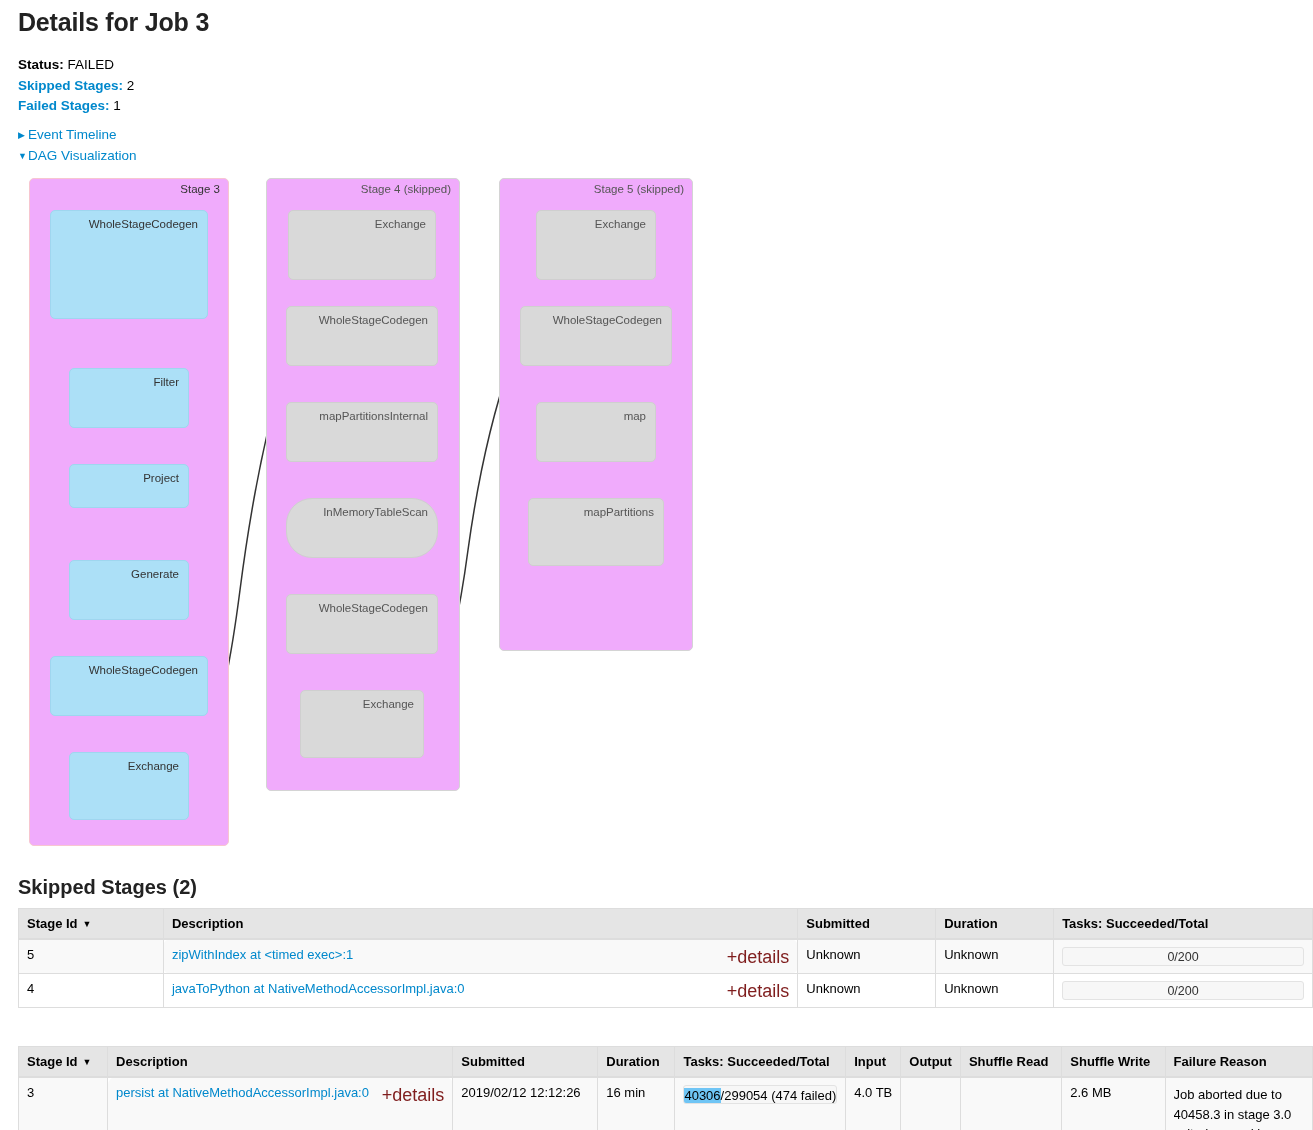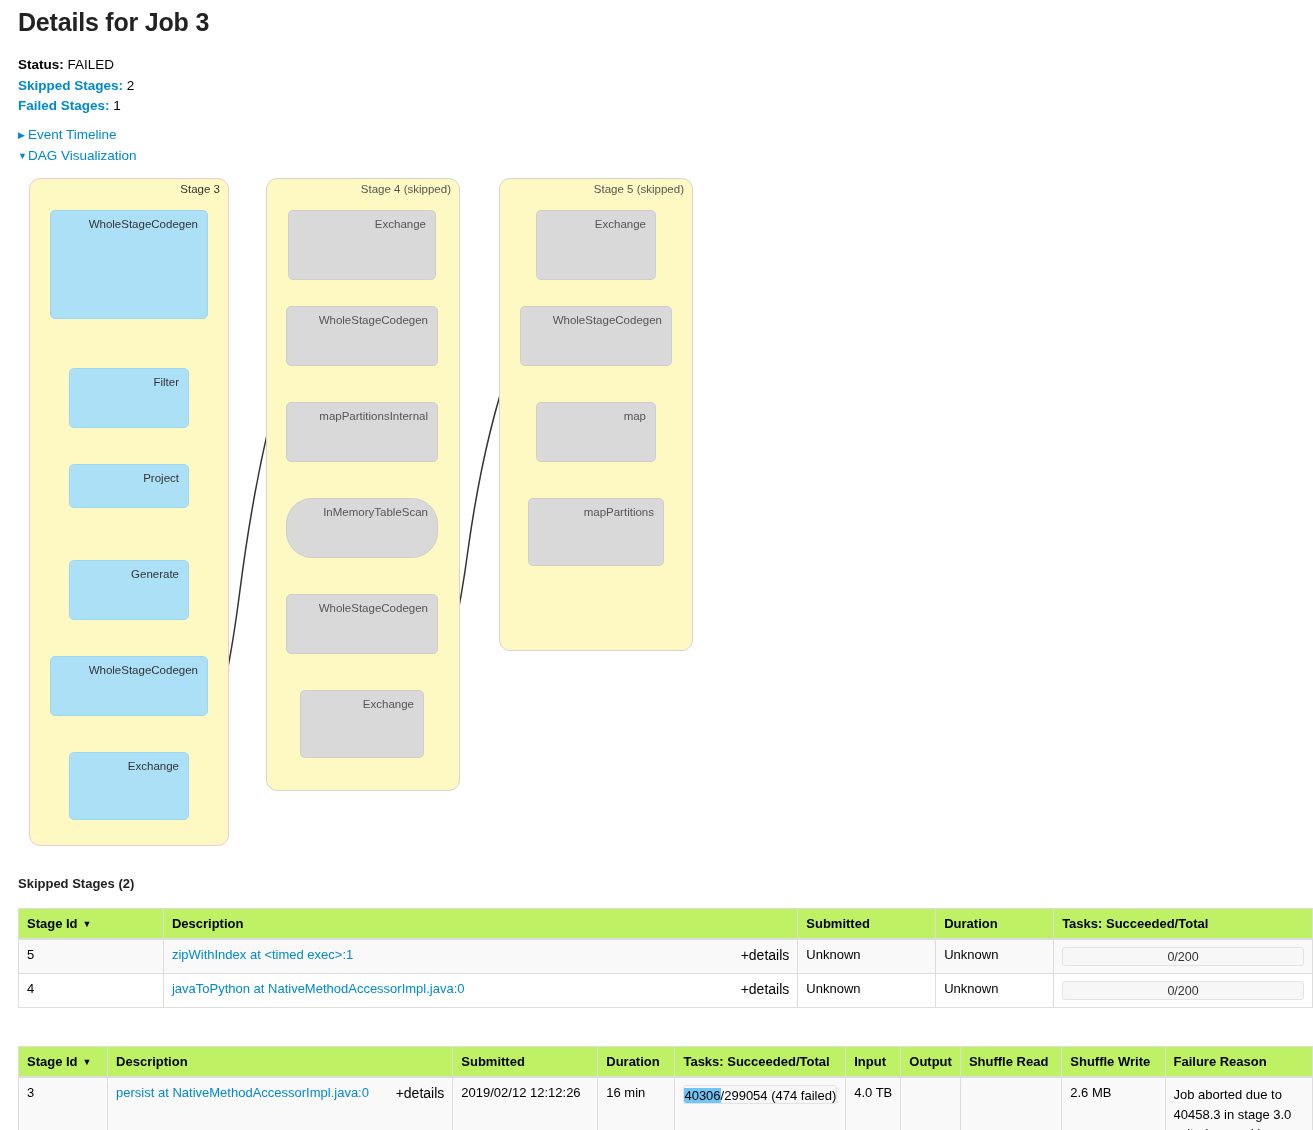--- a/index.html
+++ b/index.html
@@ -27,49 +27,49 @@
 
   .toggles { position: absolute; left: 18px; top: 125px; font-size: 13.5px; line-height: 20px; }
   .toggle { color: #0088cc; cursor: pointer; white-space: nowrap; }
   .tri { display: inline-block; width: 10px; color: #0088cc; font-size: 9px; position: relative; top: -1px; }
   .toggle a { color: #0088cc; text-decoration: none; }
 
   
   .dag { position: absolute; left: 0px; top: 170px; width: 1313px; height: 690px; }
   .dag svg { position: absolute; left: 0; top: 0; }
 
-  .stage-cluster { position: absolute; border-radius: 11px; background: #fef9c3; }
+  .stage-cluster { position: absolute; border-radius: 5px; background: #f0abfc; }
   .stage-cluster.active { border: 1.4px solid #f7c6d0; }
   .stage-cluster.skipped { border: 1.4px solid #d4d4d4; }
   .cluster-label {
     position: absolute; right: 8px; top: 4px;
     font-size: 11.5px; color: #333333; white-space: nowrap;
   }
   .stage-cluster.skipped .cluster-label { color: #555555; }
 
   .node {
     position: absolute; border-radius: 5px;
     font-size: 11.5px; line-height: 14px;
     padding-top: 6px; padding-right: 9px;
     text-align: right; white-space: nowrap;
   }
   .node.blue { background: #ACE0F7; border: 1px solid #9fd6ef; color: #333333; }
   .node.gray { background: #D9D9D9; border: 1px solid #cfcfcf; color: #555555; }
 
   
-  .sec-title { position: absolute; left: 18px; font-size: 13px; font-weight: bold; color: #222222; }
+  .sec-title { position: absolute; left: 18px; font-size: 20px; font-weight: bold; color: #222222; }
 
   table.spark {
     position: absolute;
     border-collapse: collapse;
     font-size: 13px;
     background: #ffffff;
   }
   table.spark th {
-    background: #bef264;
+    background: #e5e5e5;
     border: 1px solid #dddddd;
     border-top: 1px solid #dddddd;
     border-bottom: 2px solid #dddddd;
     font-weight: bold;
     text-align: left;
     padding: 7px 8px;
     white-space: nowrap;
     color: #000;
     vertical-align: bottom;
   }
@@ -80,21 +80,21 @@
     color: #000;
   }
   table.spark tr.odd td { background: #f9f9f9; }
   table.spark tr.even td { background: #ffffff; }
   .sortcaret { display: inline-block; margin-left: 5px; font-size: 9px; color: #000; position: relative; top: -1px; }
 
   .desc-cell { position: relative; padding-right: 60px !important; border-radius: 8px; }
   .desc-link { color: #0088cc; text-decoration: none; }
   .details-btn {
     position: absolute; right: 8px; top: 7px;
-    color: #000000; font-size: 14px; cursor: pointer;
+    color: #7f1d1d; font-size: 18px; cursor: pointer;
   }
   .nowrap { white-space: nowrap; }
 
   .progbar {
     position: relative;
     height: 19px; line-height: 19px;
     border: 1px solid #e3e3e3; border-radius: 3px;
     background: #f7f7f7;
     text-align: center; font-size: 12.5px; color: #333;
     overflow: hidden;

